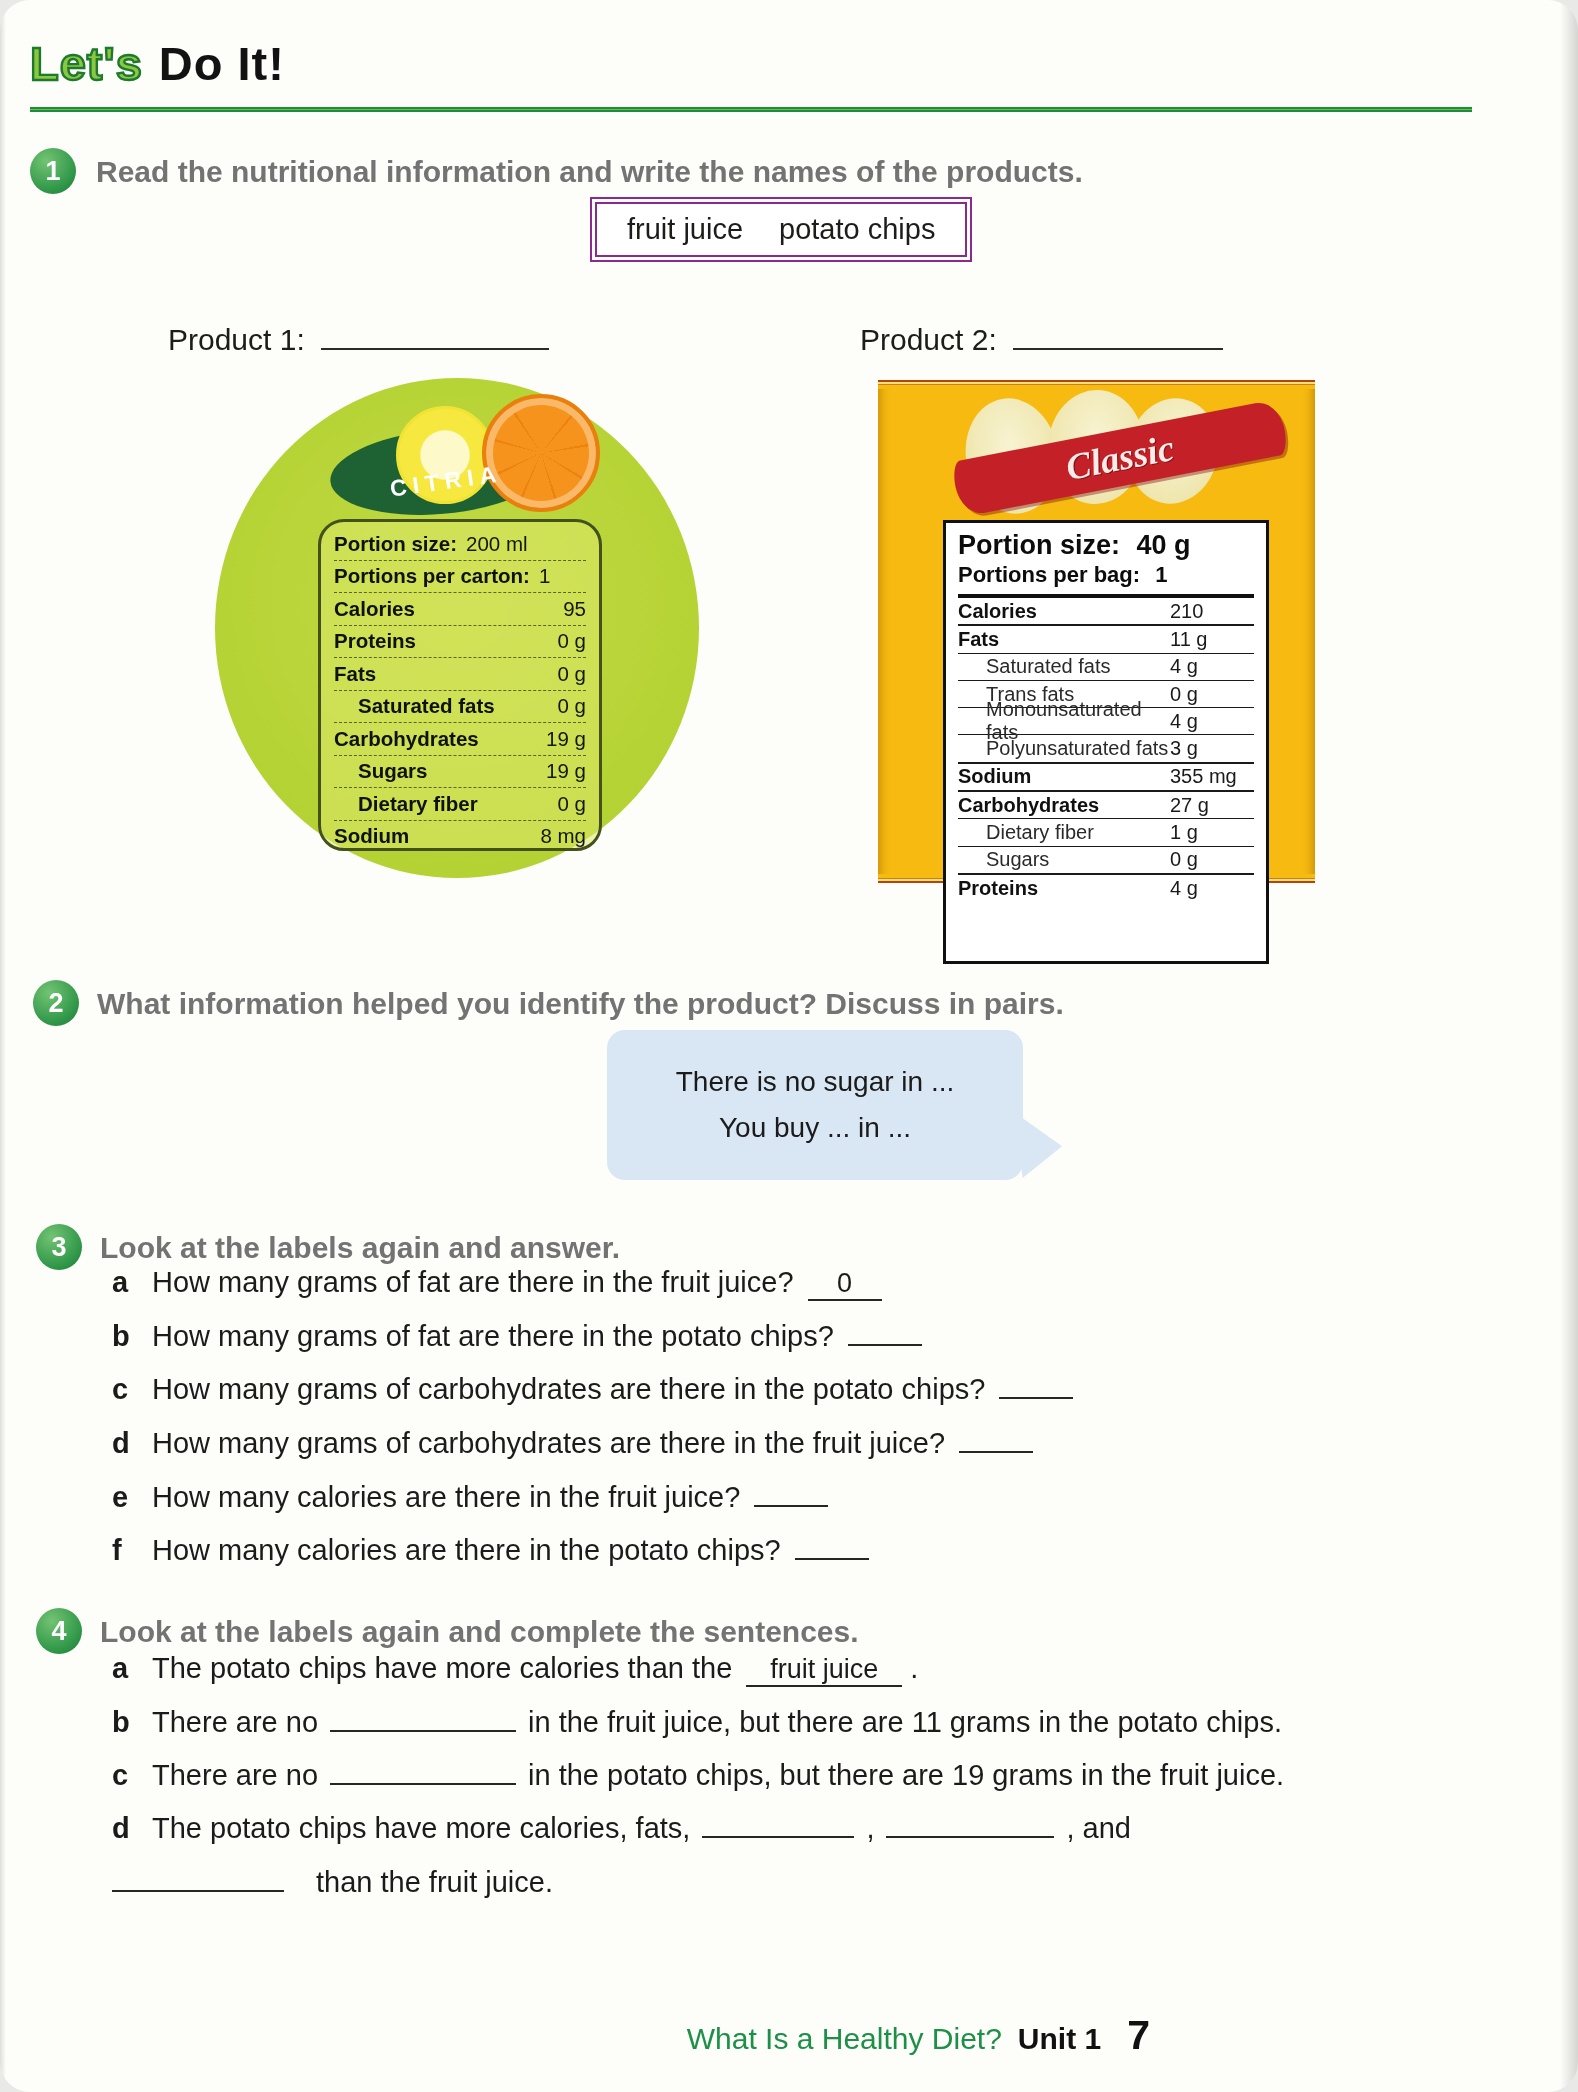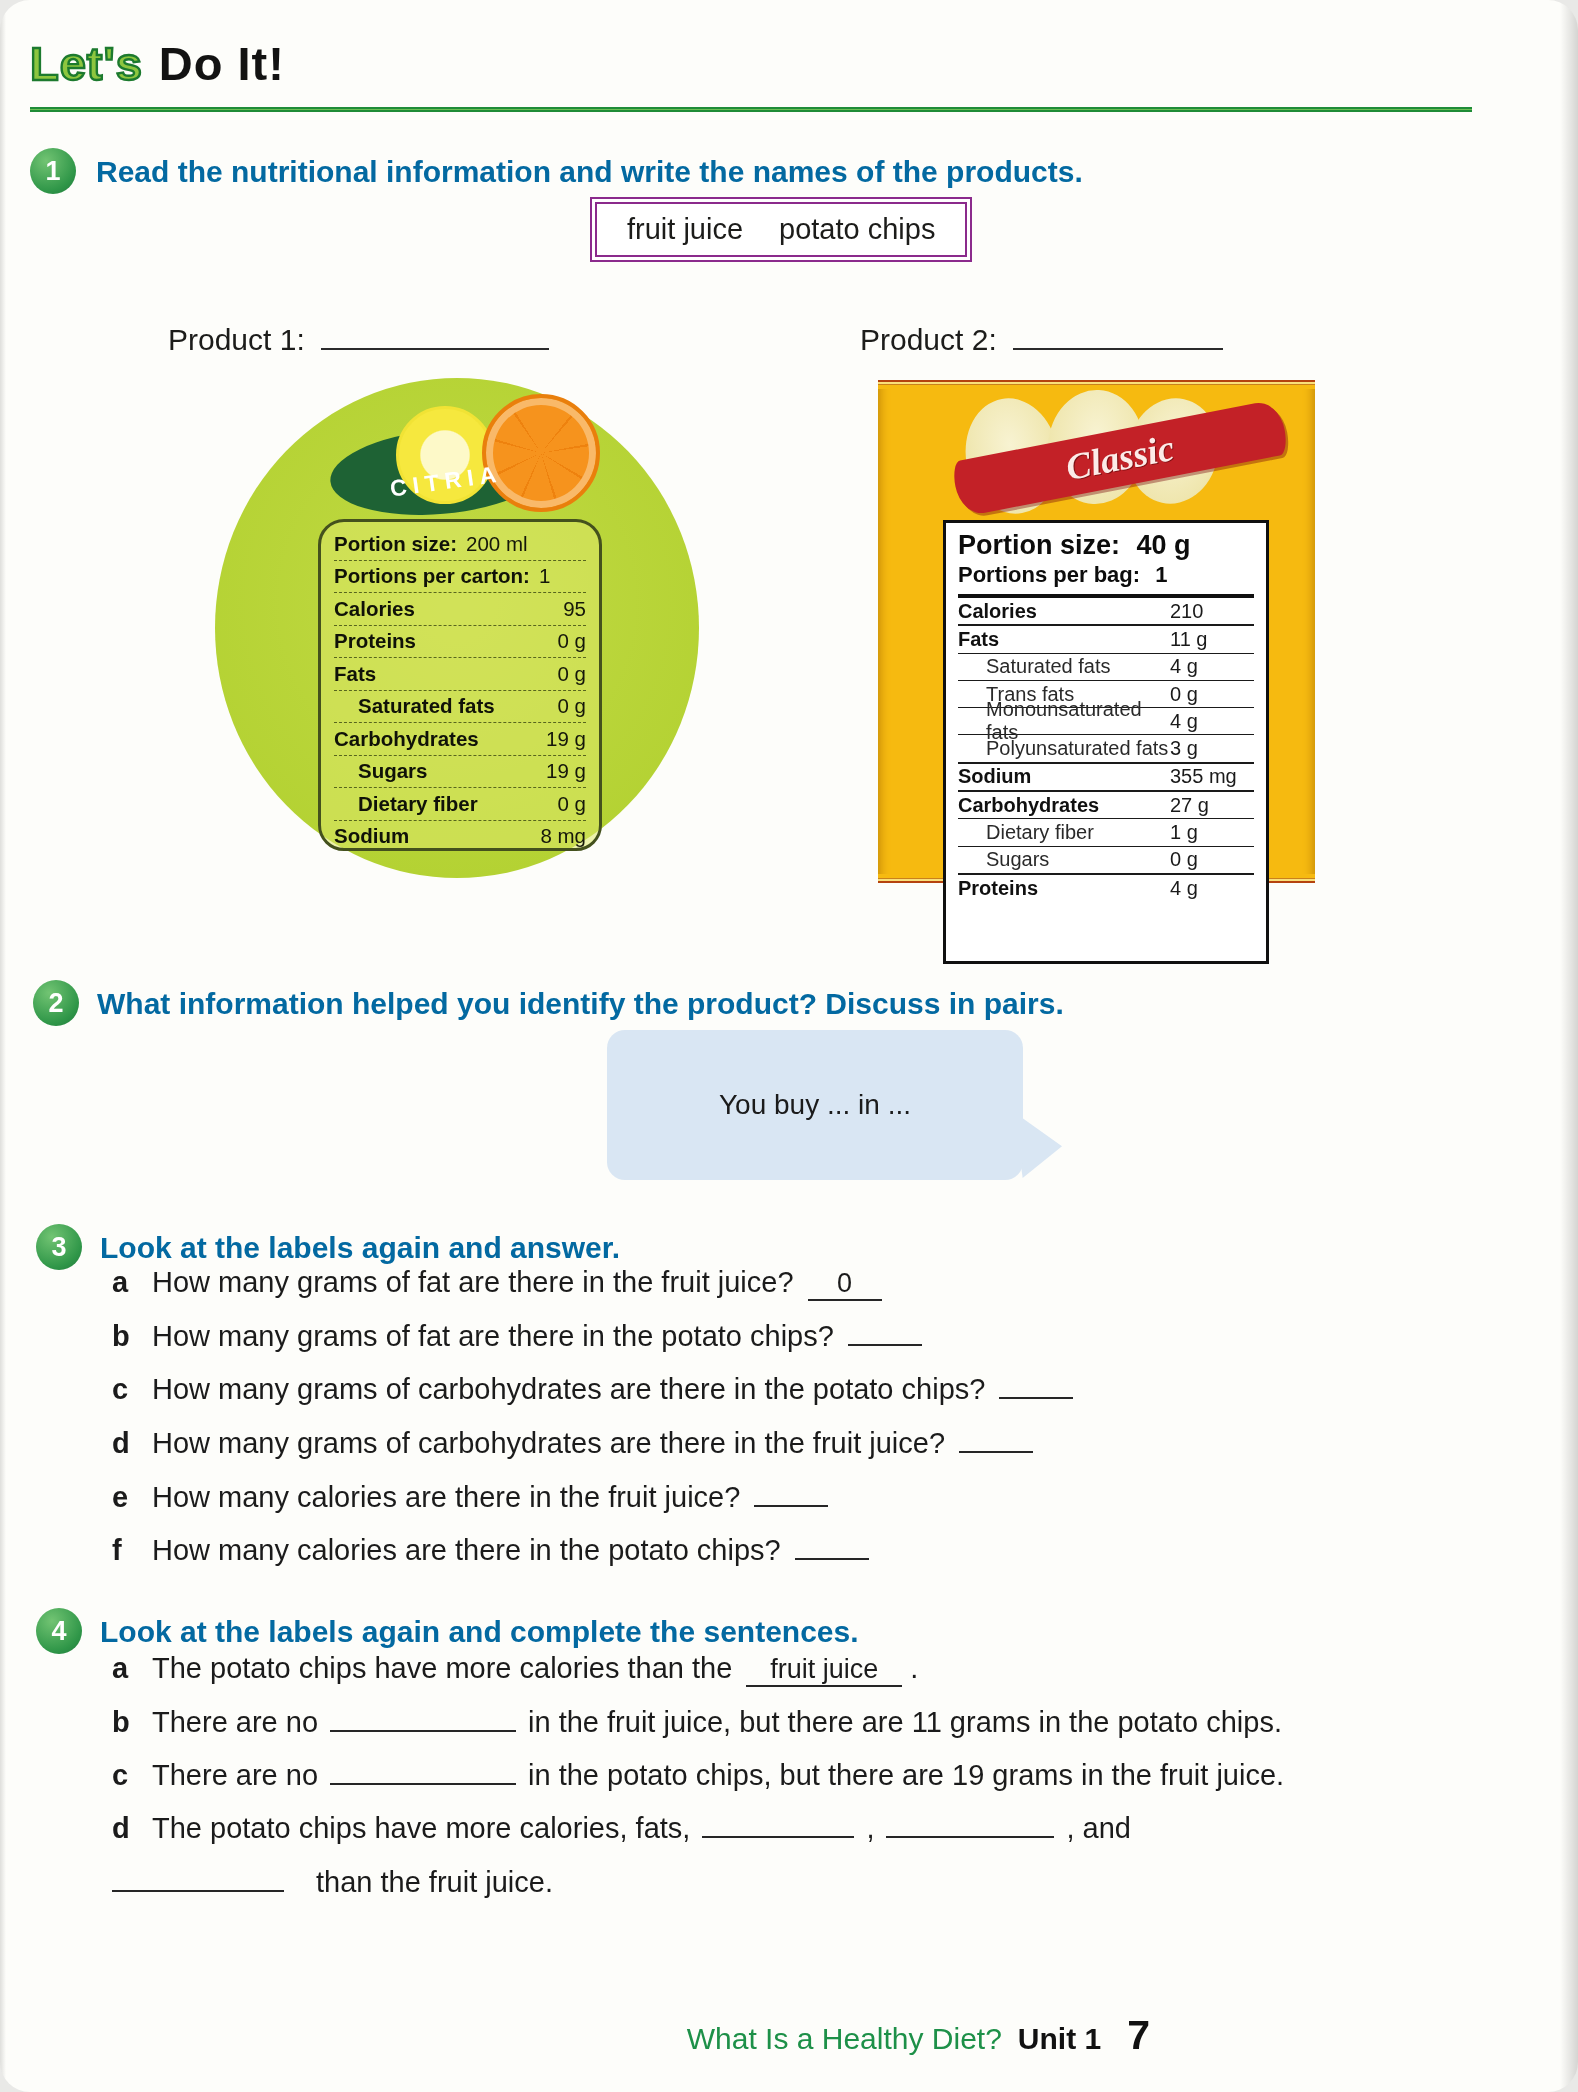--- a/index.html
+++ b/index.html
@@ -18,21 +18,21 @@
   .header { position:absolute; left:30px; top:36px; font-size:47px; font-weight:800; letter-spacing:1px; white-space:nowrap; }
   .header .accent { color:#8dc63f; -webkit-text-stroke:2.4px #1c7a2e; text-shadow:0 0 1px #1c7a2e; }
   .header .rest { color:#121212; margin-left:16px; }
   .rule { position:absolute; left:30px; top:107px; width:1442px; height:5px;
     background:linear-gradient(180deg,#1f8c37 0 2px,#6cbf57 2px 3px,#1f8c37 3px); }
 
   
   .num { position:absolute; width:46px; height:46px; border-radius:50%;
     background:radial-gradient(circle at 35% 28%, #72c473, #2f9648 68%, #20773a);
     color:#fff; font-weight:800; font-size:27px; display:flex; align-items:center; justify-content:center; }
-  .instr { position:absolute; font-weight:700; font-size:30px; color:#0369a1; white-space:nowrap; }
+  .instr { position:absolute; font-weight:700; font-size:30px; color:#737373; white-space:nowrap; }
 
   
   .word-box { position:absolute; left:590px; top:197px; border:2px solid #8b2a8c; background:#fff; padding:3px; }
   .word-box-inner { border:2px solid #8b2a8c; padding:9px 30px; font-size:29px; display:flex; gap:36px; white-space:nowrap; }
 
   
   .prod-label { position:absolute; font-size:30px; display:flex; align-items:baseline; white-space:nowrap; }
   .blank { display:inline-block; border-bottom:2px solid #2b2b2b; height:32px; vertical-align:baseline; }
 
   
@@ -252,20 +252,21 @@
       <span class="c-label">Proteins</span>
       <span class="c-val">4 g</span>
     </div>
   </div>
 
   <div class="num" style="left:33px; top:980px;">2</div>
   <div class="instr" style="left:97px; top:987px;">What information helped you identify the product? Discuss in pairs.</div>
 
   <div class="bubble-tail"></div>
   <div class="bubble">
+    <div>There is no sugar in ...</div>
     <div>You buy ... in ...</div>
   </div>
 
   <div class="num" style="left:36px; top:1224px;">3</div>
   <div class="instr" style="left:100px; top:1231px;">Look at the labels again and answer.</div>
 
   <div class="q" style="top:1266px;">
     <span class="letter">a</span>
     <span>How many grams of fat are there in the fruit juice?</span>
     <span class="ans-line" style="min-width:74px;">0</span>

